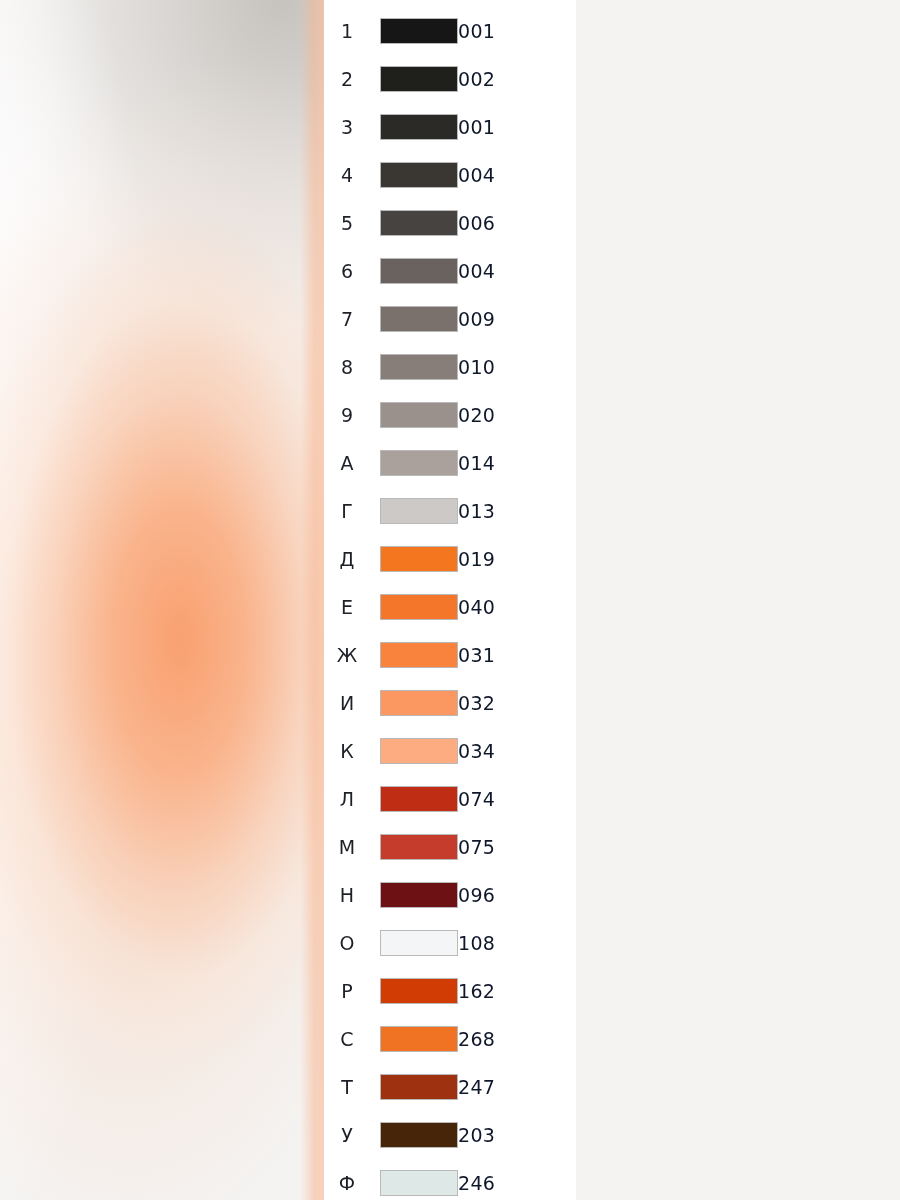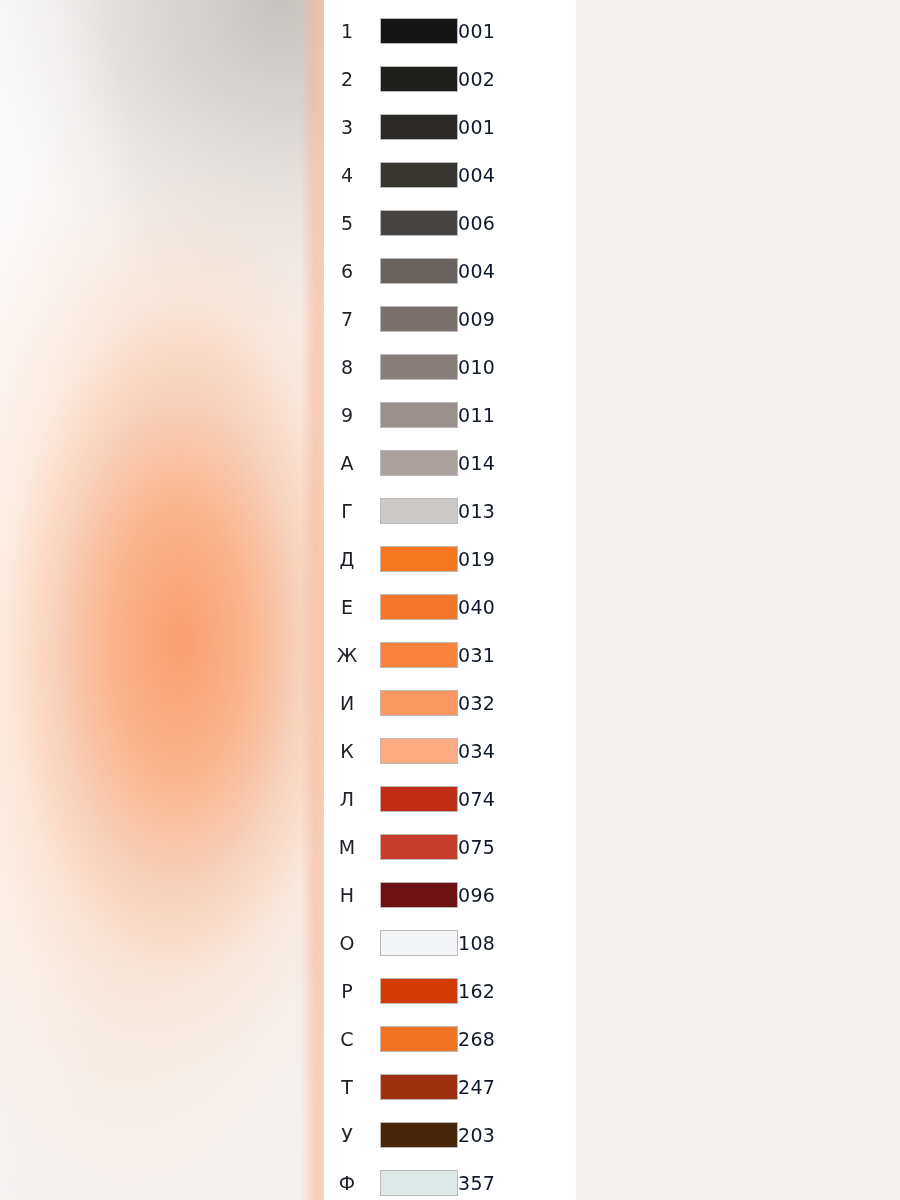--- a/index.html
+++ b/index.html
@@ -227,21 +227,21 @@
         <div class="row-code">009</div>
       </div>
       <div class="legend-row" style="top: 343px;">
         <div class="row-key">8</div>
         <div class="row-swatch" style="background-color: rgb(135, 126, 122);"></div>
         <div class="row-code">010</div>
       </div>
       <div class="legend-row" style="top: 391px;">
         <div class="row-key">9</div>
         <div class="row-swatch" style="background-color: rgb(154, 145, 140);"></div>
-        <div class="row-code">011</div>
+        <div class="row-code">020</div>
       </div>
       <div class="legend-row" style="top: 439px;">
         <div class="row-key">А</div>
         <div class="row-swatch" style="background-color: rgb(170, 161, 156);"></div>
         <div class="row-code">014</div>
       </div>
       <div class="legend-row" style="top: 487px;">
         <div class="row-key">Г</div>
         <div class="row-swatch" style="background-color: rgb(205, 201, 198);"></div>
         <div class="row-code">013</div>
@@ -307,17 +307,17 @@
         <div class="row-code">247</div>
       </div>
       <div class="legend-row" style="top: 1111px;">
         <div class="row-key">У</div>
         <div class="row-swatch" style="background-color: rgb(71, 37, 9);"></div>
         <div class="row-code">203</div>
       </div>
       <div class="legend-row" style="top: 1159px;">
         <div class="row-key">Ф</div>
         <div class="row-swatch" style="background-color: rgb(221, 232, 231);"></div>
-        <div class="row-code">357</div>
+        <div class="row-code">246</div>
       </div>
     </div>
 
 </div>
 
 </body></html>

